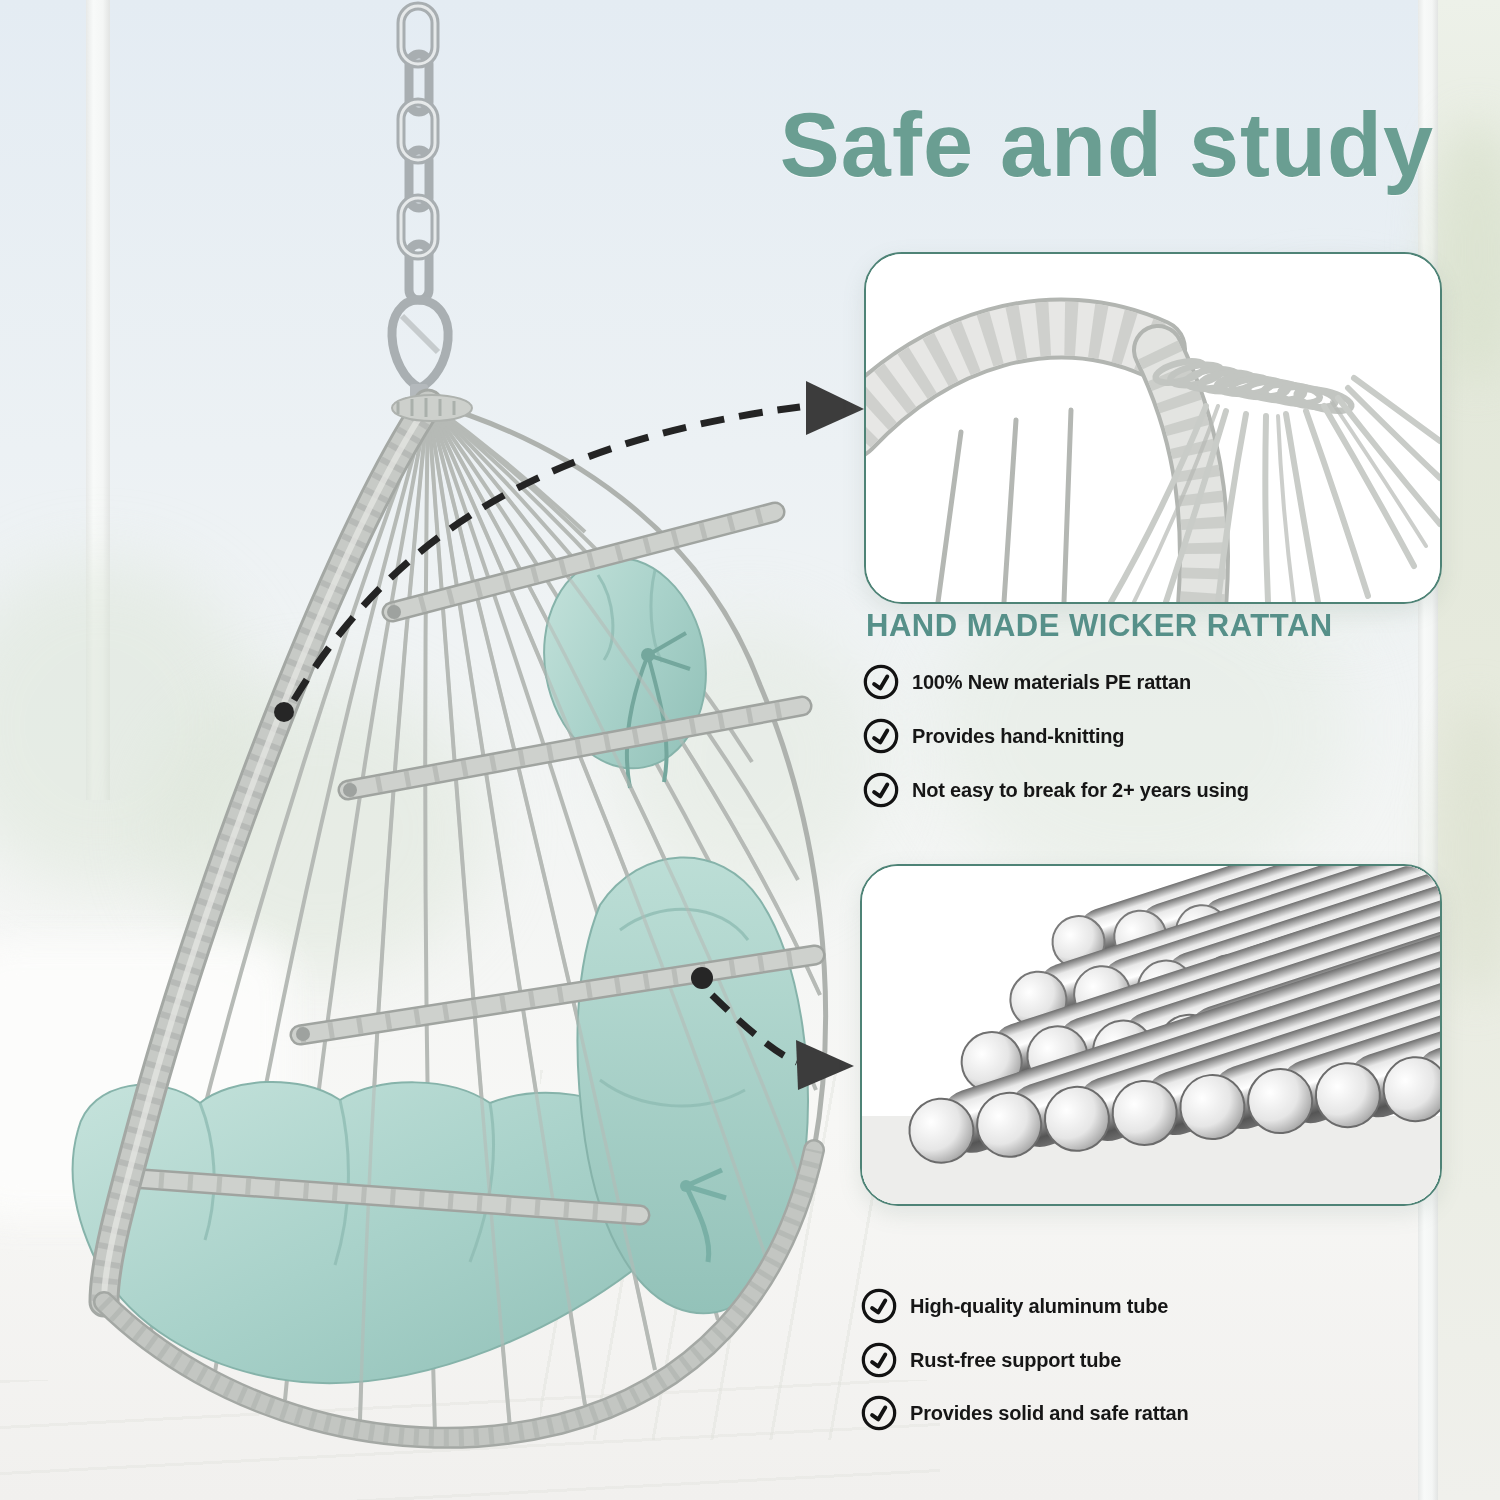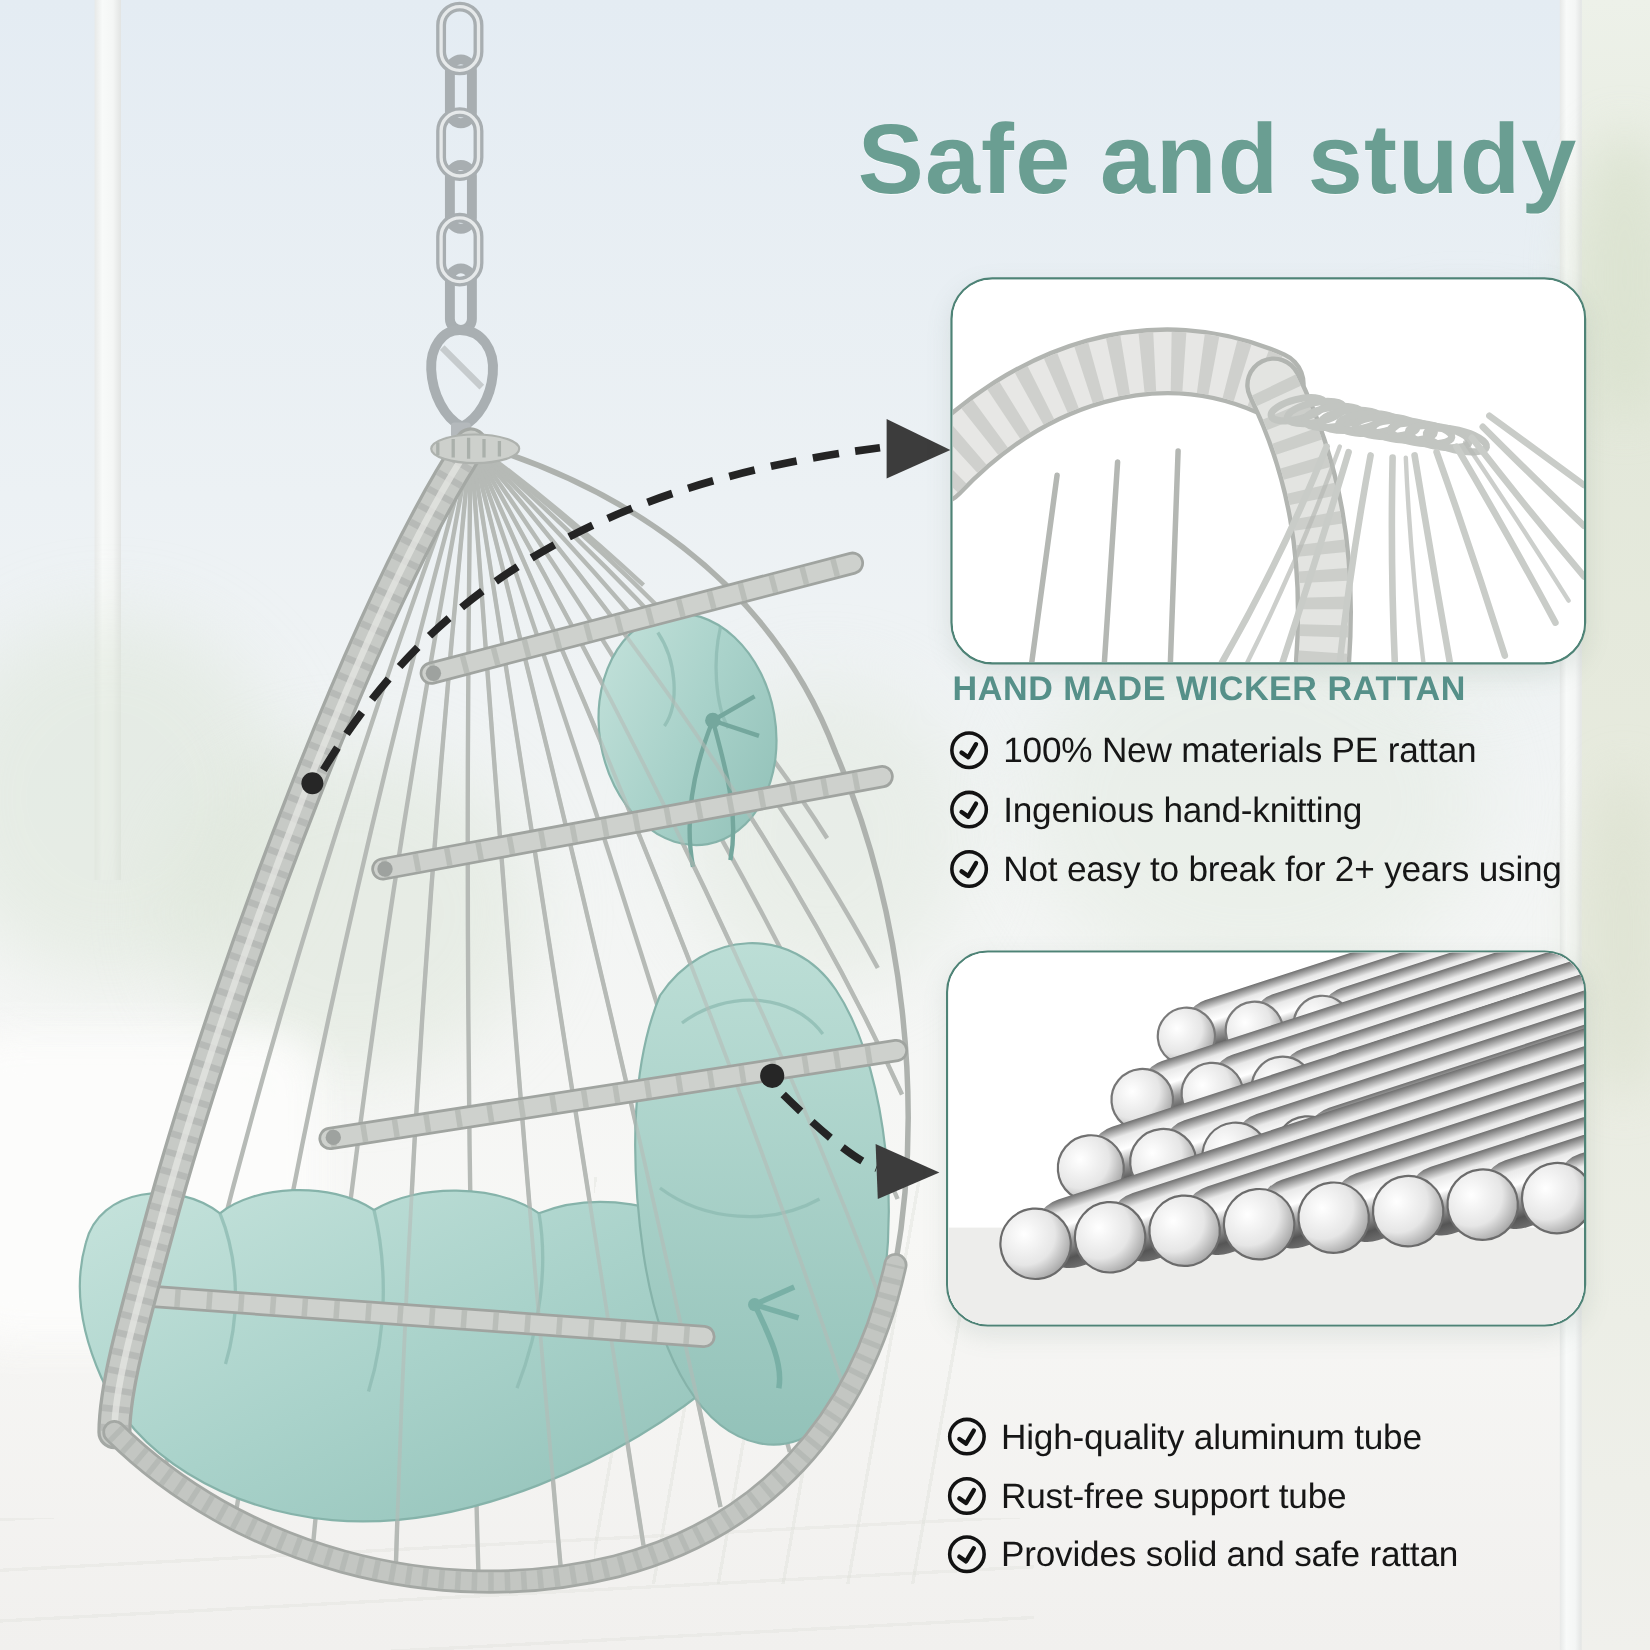--- a/index.html
+++ b/index.html
@@ -27,21 +27,21 @@
     color:#6a9e92;white-space:nowrap;text-shadow:0 1px 0 rgba(255,255,255,.6);
   }
   
   .card{background:#fff;border:2px solid #4e8376;border-radius:38px;overflow:hidden;
     box-shadow:0 8px 22px rgba(110,135,125,.16);}
   .card svg{display:block;}
   
   .sec-heading{color:#569089;font-weight:bold;font-size:31px;letter-spacing:.5px;white-space:nowrap;}
   
   .row{display:flex;align-items:center;gap:12px;height:48px;white-space:nowrap;}
-  .row .txt{font-size:32px;font-weight:normal;color:#161616;letter-spacing:-.2px;}
+  .row .txt{font-size:20px;font-weight:bold;color:#161616;letter-spacing:-.2px;}
   .check{flex:0 0 auto;}
 </style>
 </head>
 <body>
 
 <div class="canvas">
 
   <div class="abs mullion mullion-left"></div>
   <div class="abs blob" style="left:-60px;top:560px;width:320px;height:330px;background:#dde6d9;opacity:.55;"></div>
   <div class="abs blob" style="left:150px;top:680px;width:340px;height:300px;background:#d9e3d4;opacity:.45;"></div>
@@ -273,21 +273,21 @@
       <circle cx="20" cy="20" r="16.5" fill="none" stroke="#121212" stroke-width="3.4"></circle>
       <path d="M12.5 21 L18 26.5 L27.5 15.5" fill="none" stroke="#121212" stroke-width="4.2" stroke-linecap="round" stroke-linejoin="round" transform="rotate(-10 20 20)"></path>
     </svg>
     <span class="txt">100% New materials PE rattan</span>
   </div>
   <div class="abs row" style="left:862px;top:712px;">
     <svg class="check" width="38" height="38" viewBox="0 0 40 40">
       <circle cx="20" cy="20" r="16.5" fill="none" stroke="#121212" stroke-width="3.4"></circle>
       <path d="M12.5 21 L18 26.5 L27.5 15.5" fill="none" stroke="#121212" stroke-width="4.2" stroke-linecap="round" stroke-linejoin="round" transform="rotate(-10 20 20)"></path>
     </svg>
-    <span class="txt">Ingenious hand-knitting</span>
+    <span class="txt">Provides hand-knitting</span>
   </div>
   <div class="abs row" style="left:862px;top:766px;text-align:right;">
     <svg class="check" width="38" height="38" viewBox="0 0 40 40">
       <circle cx="20" cy="20" r="16.5" fill="none" stroke="#121212" stroke-width="3.4"></circle>
       <path d="M12.5 21 L18 26.5 L27.5 15.5" fill="none" stroke="#121212" stroke-width="4.2" stroke-linecap="round" stroke-linejoin="round" transform="rotate(-10 20 20)"></path>
     </svg>
     <span class="txt">Not easy to break for 2+ years using</span>
   </div>
 
   <div class="abs card" style="left:860px;top:864px;width:578px;height:338px;">

